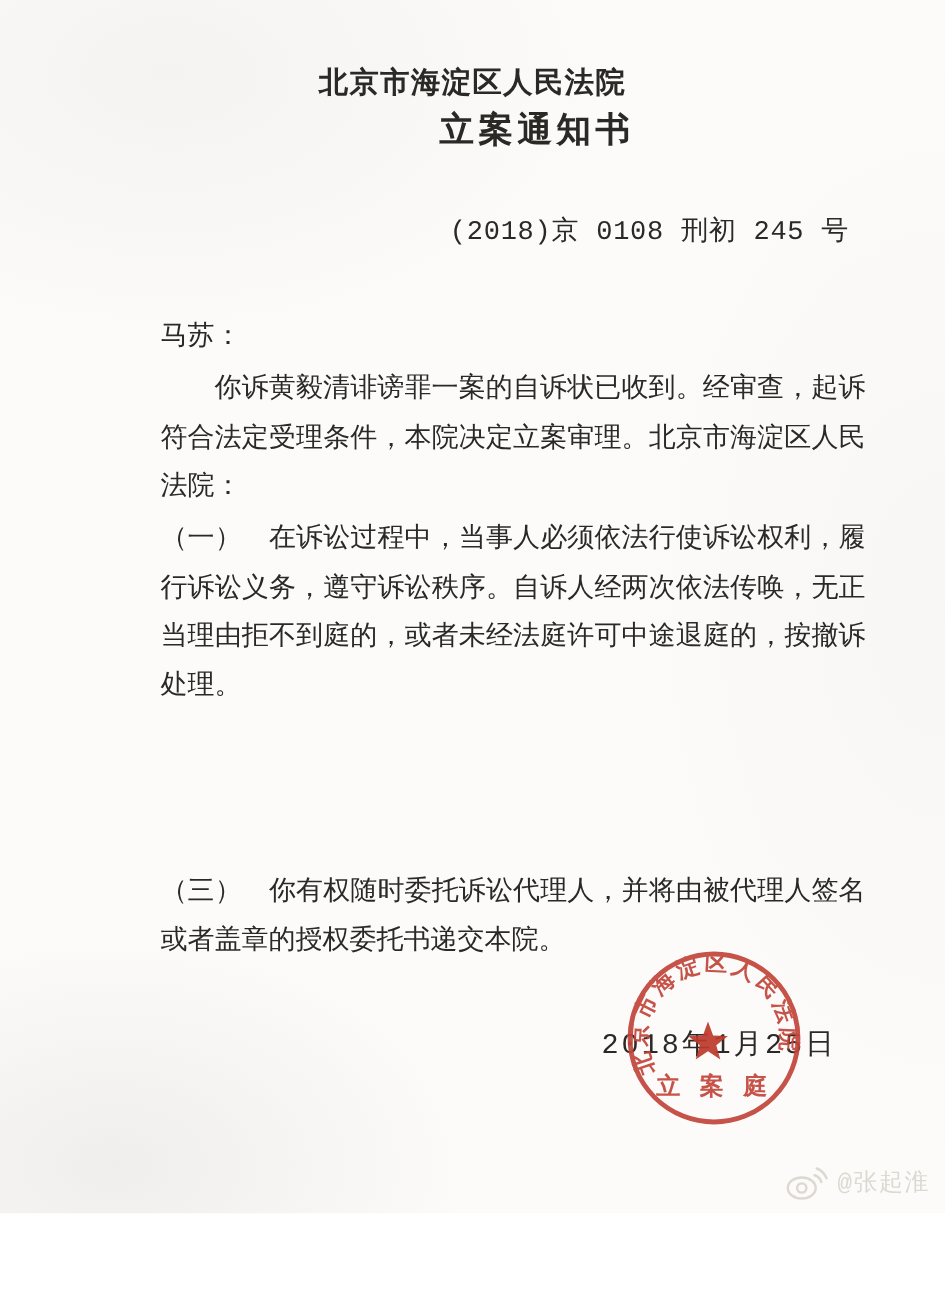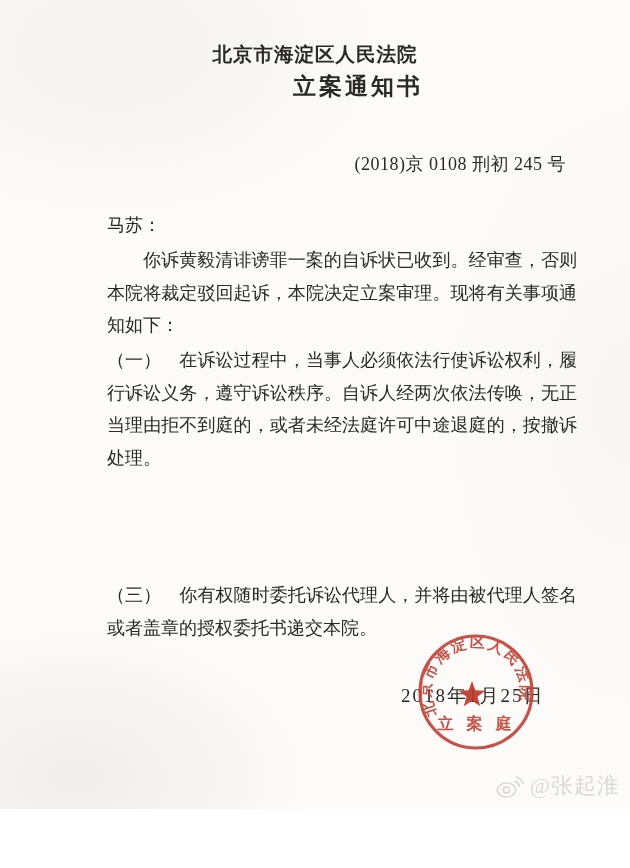--- a/index.html
+++ b/index.html
@@ -1,35 +1,35 @@
 <!DOCTYPE html>
 <html><head>
 <meta charset="utf-8">
 <style>
   html,body { margin:0; padding:0; background:#ffffff; }
   .page {
     position:relative; width:630px; height:809px; overflow:hidden;
-    font-family:Liberation Serif, serif;
+    font-family:Liberation Mono, monospace;
     color:#2b2926;
     background:
       radial-gradient(ellipse 340px 220px at 12% 96%, rgba(176,171,163,0.16), transparent 70%),
       radial-gradient(ellipse 420px 260px at 18% 6%, rgba(188,185,180,0.12), transparent 70%),
       radial-gradient(ellipse 300px 500px at 100% 50%, rgba(200,196,190,0.08), transparent 75%),
       #fcfbfa;
   }
   .court-name {
     position:absolute; top:41px; left:0; width:100%; text-align:center;
     font-size:19.5px; font-weight:600; letter-spacing:1px;
   }
   .doc-title {
     position:absolute; top:71px; left:0; width:100%; text-align:center;
     font-size:23px; font-weight:700; letter-spacing:3px;padding-left:43px;
   }
   .case-number {
-    position:absolute; top:152px; right:64px;
+    position:absolute; top:141px; right:64px;
     font-size:18px; letter-spacing:0.5px;margin-left:47px;
   }
   .para {
     position:absolute; left:92px; width:470px;
     font-size:18px; line-height:32.5px;
     text-align:justify; z-index:1;margin-left:15px;
   }
   .p-recipient { top:209px; }
   .p-intro     { top:244px; text-indent:2em; }
   .p-one       { top:344px; }
@@ -42,33 +42,33 @@
   .seal { position:absolute; left:414px; top:630px; z-index:2; opacity:0.92; }
   .seal-ring { fill:none; stroke:#c2453a; stroke-width:3.2; }
   .seal-arc-text { fill:#c2453a; font-size:15px; letter-spacing:2.5px; font-weight:600; }
   .seal-star { fill:#bd392b; }
   .seal-division { fill:#c2453a; font-size:16px; letter-spacing:13px; font-weight:600; }
   .watermark {
     position:absolute; right:10px; bottom:8px; z-index:3;
     display:flex; align-items:center; gap:5px;
     color:#ddd8d1;
   }
-  .wm-text { font-size:22px; letter-spacing:1px; }
+  .wm-text { font-size:16px; letter-spacing:1px; }
 </style>
 </head>
 <body>
 
 <div class="page">
 
   <div class="court-name">北京市海淀区人民法院</div>
   <div class="doc-title">立案通知书</div>
   <div class="case-number">(2018)京 0108 刑初 245 号</div>
 
   <div class="para p-recipient">马苏：</div>
-  <div class="para p-intro">你诉黄毅清诽谤罪一案的自诉状已收到。经审查，否则本院将裁定驳回起诉，本院决定立案审理。现将有关事项通知如下：</div>
+  <div class="para p-intro">你诉黄毅清诽谤罪一案的自诉状已收到。经审查，起诉符合法定受理条件，本院决定立案审理。北京市海淀区人民法院：</div>
   <div class="para p-one">（一）　在诉讼过程中，当事人必须依法行使诉讼权利，履行诉讼义务，遵守诉讼秩序。自诉人经两次依法传唤，无正当理由拒不到庭的，或者未经法庭许可中途退庭的，按撤诉处理。</div>
   <div class="para p-three">（三）　你有权随时委托诉讼代理人，并将由被代理人签名或者盖章的授权委托书递交本院。</div>
 
   <div class="issue-date">2018年1月25日</div>
 
   <svg class="seal" width="124" height="124" viewBox="0 0 124 124">
     <circle class="seal-ring" cx="62" cy="62" r="56"></circle>
     <g transform="rotate(-8 62 62)">
       <path id="sealArcPath" d="M 19.7,77.4 A 45 45 0 1 1 104.3,77.4" fill="none"></path>
       <text class="seal-arc-text">

